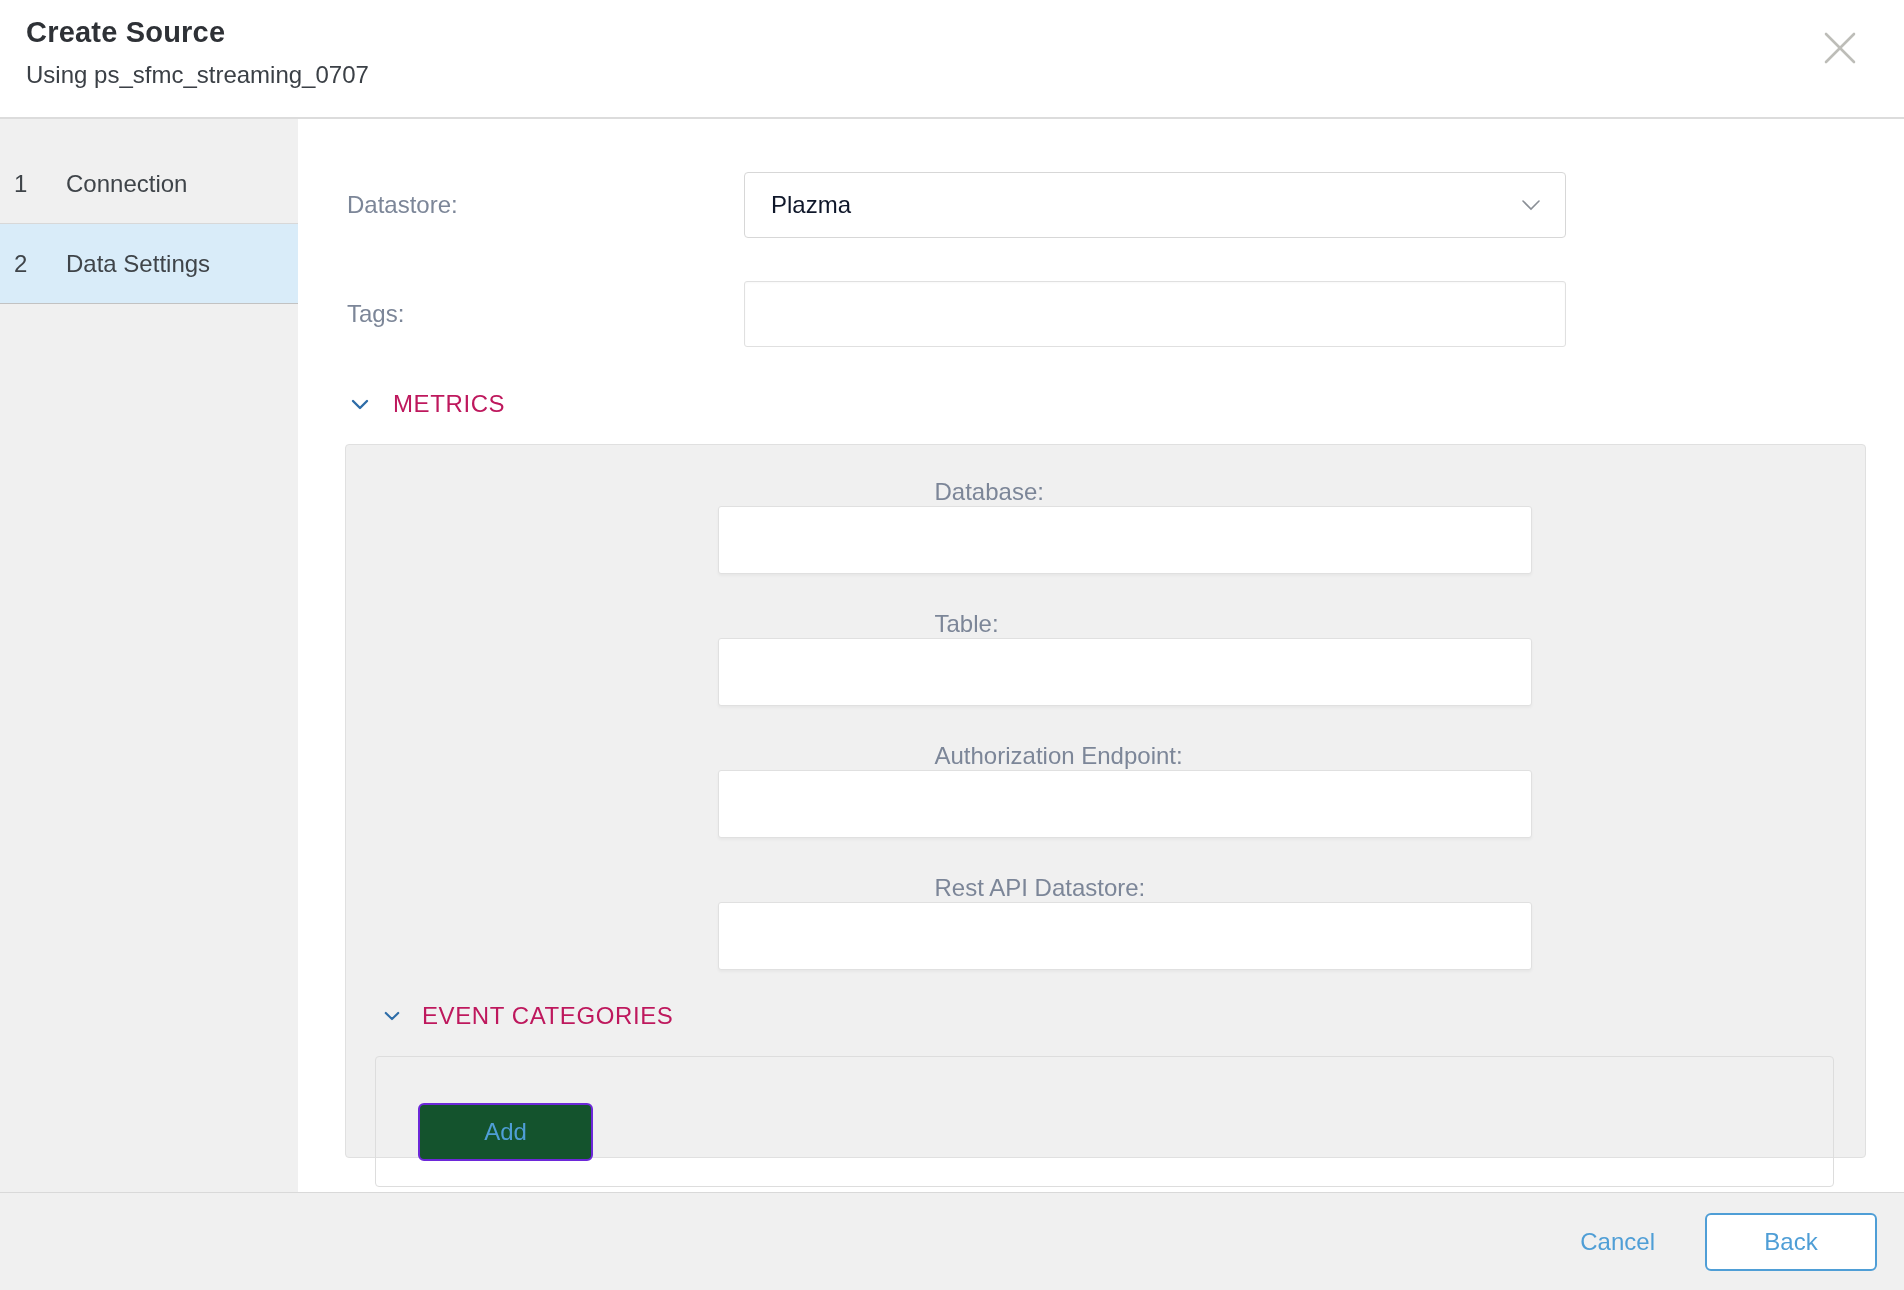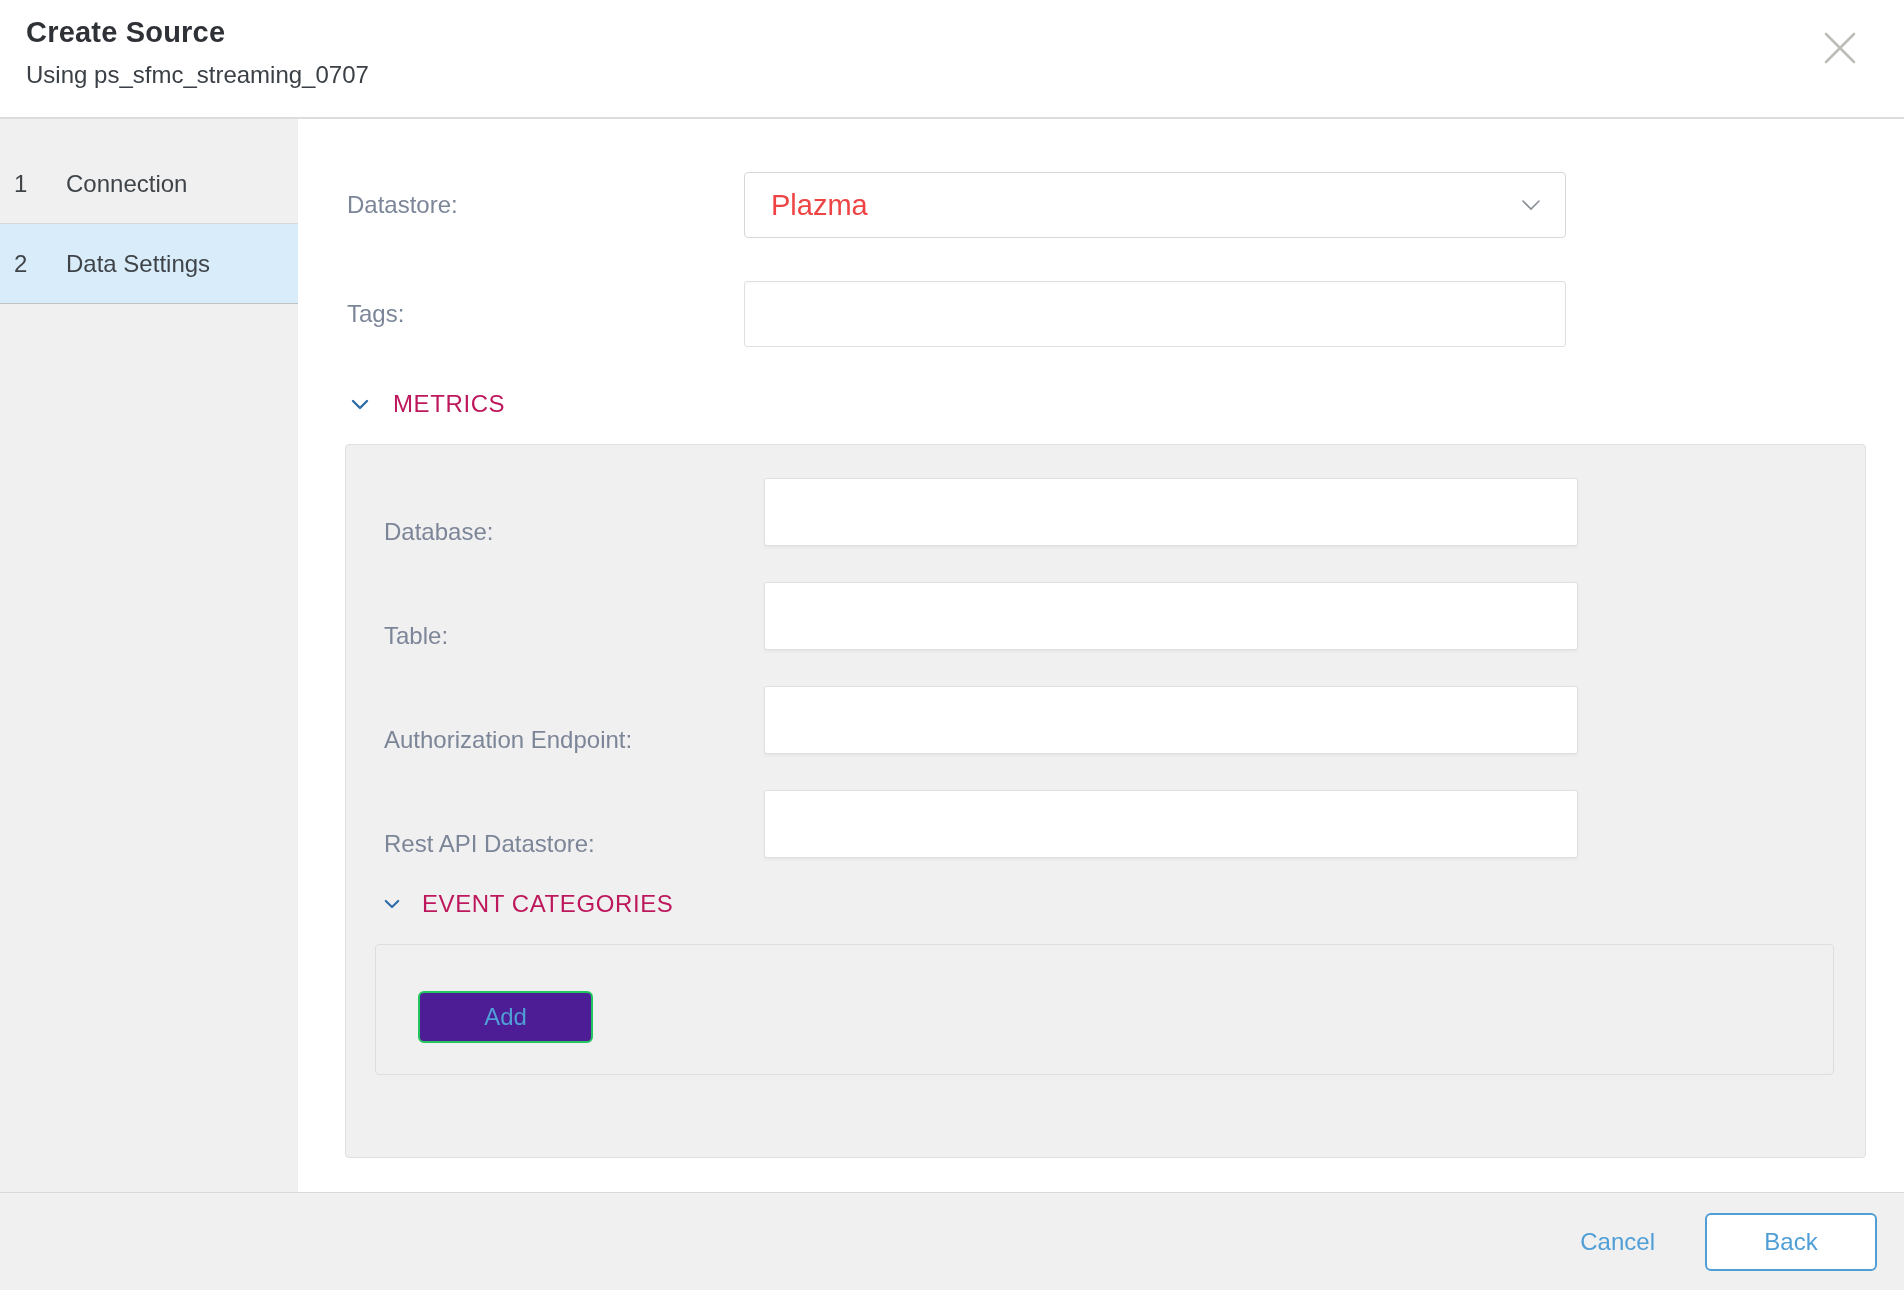--- a/index.html
+++ b/index.html
@@ -22,40 +22,40 @@
   .side-item { height:80px; display:flex; align-items:center; gap:30px; padding:0 14px; font-size:24px; color:#3f4449; border-bottom:1px solid #d8d8d8; cursor:pointer; }
   .side-item .num { width:22px; text-align:left; }
   .side-item.active { background:#d9ecf9; border-bottom-color:#c2c2c2; }
 
   .main { flex:1; background:#fff; position:relative; padding:53px 0 0 49px; }
 
   .field-row { display:flex; align-items:center; margin-bottom:43px;gap:12px; }
   .field-label { width:385px; font-size:24px; color:#7c8698; flex:none; }
 
   .select-box { width:822px; height:66px; background:#fff; border:1px solid #d7d7d7; border-radius:4px; display:flex; align-items:center; justify-content:space-between; padding:0 24px 0 26px; cursor:pointer; }
-  .select-value { font-size:29px; color:#ef4444; }
+  .select-value { font-size:24px; color:#0f172a; }
   .select-box svg { width:20px; height:12px; stroke:#8a8f96; stroke-width:1.6; fill:none; stroke-linecap:round; }
 
   .text-input { width:822px; height:66px; background:#fff; border:1px solid #e0e0e0; border-radius:3px; font-family:inherit; font-size:24px; color:#35393f; padding:0 20px; outline:none; box-shadow:0 1px 2px rgba(0,0,0,0.03) inset; }
 
   .section-head { display:flex; align-items:center; gap:24px; margin:30px 0 26px 4px; cursor:pointer; }
   .section-head svg { width:18px; height:11px; stroke:#2e6da8; stroke-width:2.4; fill:none; stroke-linecap:round; stroke-linejoin:round; }
   .section-title { font-size:24px; color:#be185d; letter-spacing:0.6px; }
 
   .metrics-panel { width:1521px; margin-left:-2px; background:#f0f0f0; border:1px solid #e0e0e0; border-radius:4px; padding:33px 0 0 38px; height:714px; }
 
-  .panel-row { display:flex; align-items:flex-end; margin-bottom:36px; }
+  .panel-row { display:flex; align-items:center; margin-bottom:36px;flex-direction:column; }
   .panel-label { width:380px; font-size:24px; color:#7c8698; flex:none; }
   .panel-input { width:814px; height:68px; background:#fff; border:1px solid #e0e0e0; border-radius:3px; font-family:inherit; font-size:24px; color:#35393f; padding:0 20px; outline:none; box-shadow:0 2px 3px rgba(0,0,0,0.04); }
 
   .subsection-head { display:flex; align-items:center; gap:22px; margin:-4px 0 26px 0; cursor:pointer; }
   .subsection-head svg { width:16px; height:10px; stroke:#2e6da8; stroke-width:2.4; fill:none; stroke-linecap:round; stroke-linejoin:round; }
 
   .event-box { width:1459px; height:131px; border:1px solid #dddddd; border-radius:4px; margin-left:-9px; padding:46px 0 0 42px; }
-  .add-btn { width:175px; height:52px; background:#4c1d95; border:2px solid #22c55e; border-radius:6px; color:#4f9ed6; font-size:24px; font-family:inherit; cursor:pointer; }
+  .add-btn { width:175px; height:58px; background:#14532d; border:2px solid #6d28d9; border-radius:6px; color:#4f9ed6; font-size:24px; font-family:inherit; cursor:pointer; }
 
   
   .footer { position:absolute; left:0; right:0; bottom:0; height:98px; background:#f0f0f0; border-top:1px solid #d9d9d9; display:flex; align-items:center; justify-content:flex-end; padding-right:27px; gap:40px; }
   .cancel-link { font-size:24px; color:#4f9ed6; cursor:pointer; background:none; border:none; font-family:inherit; padding:0 10px; }
   .back-btn { width:172px; height:58px; background:#fff; border:2px solid #4f9ed6; border-radius:6px; color:#4f9ed6; font-size:24px; font-family:inherit; cursor:pointer; }
   .create-btn { width:177px; height:58px; background:#4f9ed6; border:none; border-radius:6px; color:#ffffff; font-size:24px; font-family:inherit; cursor:pointer; }
 </style>
 </head>
 <body>
 

